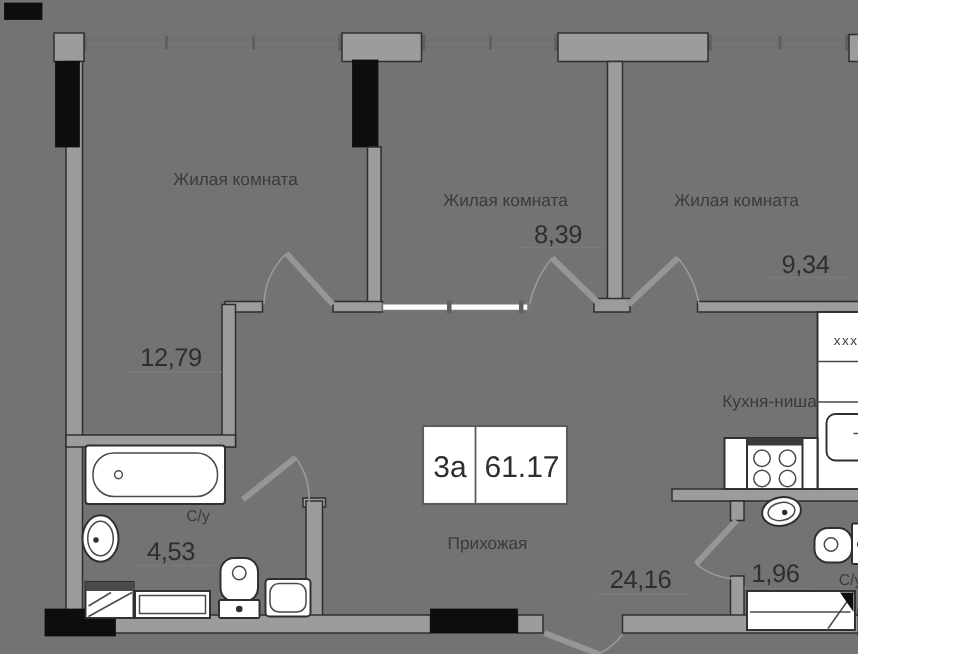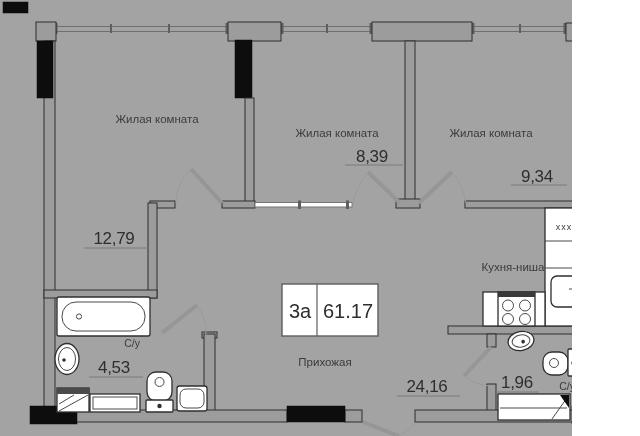--- a/index.html
+++ b/index.html
@@ -1,16 +1,16 @@
 <!DOCTYPE html>
 <html><head>
 <meta charset="utf-8">
 <style>
   html,body{margin:0;padding:0;background:#ffffff;}
-  .stage{position:relative;width:572px;height:436px;background:#a3a3a3;overflow:hidden;
+  .stage{position:relative;width:572px;height:436px;background:#737373;overflow:hidden;
          font-family:"Liberation Sans", sans-serif;}
   svg{display:block}
   .wall{fill:#9c9c9c;stroke:#2f2f2f;stroke-width:1;}
   .wall-black{fill:#0d0d0d;stroke:#0d0d0d;stroke-width:0.5;}
   .fixture{fill:#ffffff;stroke:#2f2f2f;stroke-width:1.3;}
   .fixture-thin{fill:none;stroke:#4a4a4a;stroke-width:1;}
   .door-leaf{stroke:#969696;stroke-width:4;fill:none;}
   .door-arc{stroke:#9b9b9b;stroke-width:1;fill:none;}
   .win-line{stroke:#6f6f6f;stroke-width:1.2;}
   .tick{fill:#5f5f5f;}

